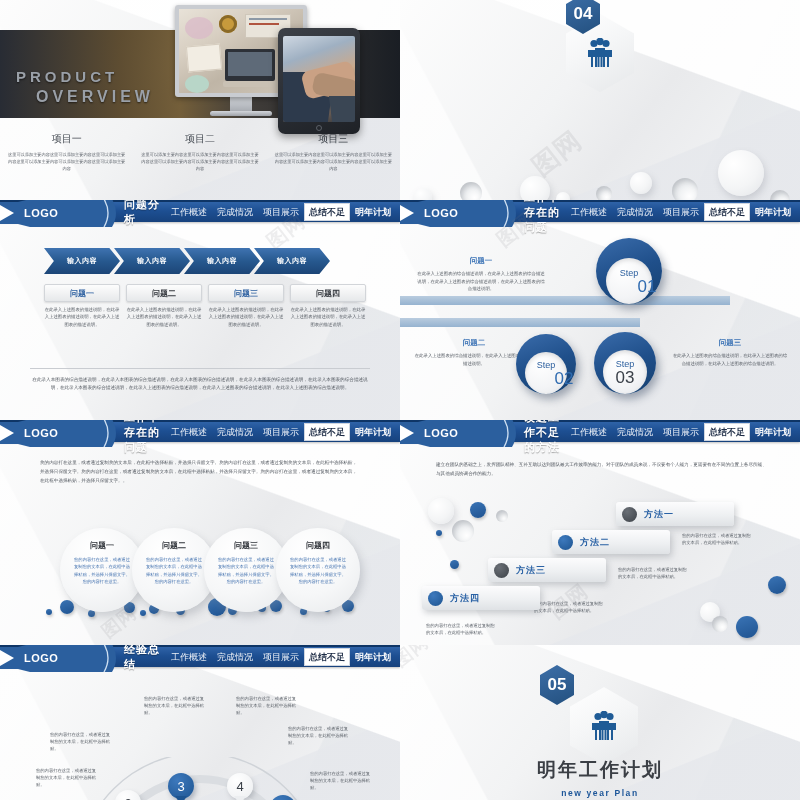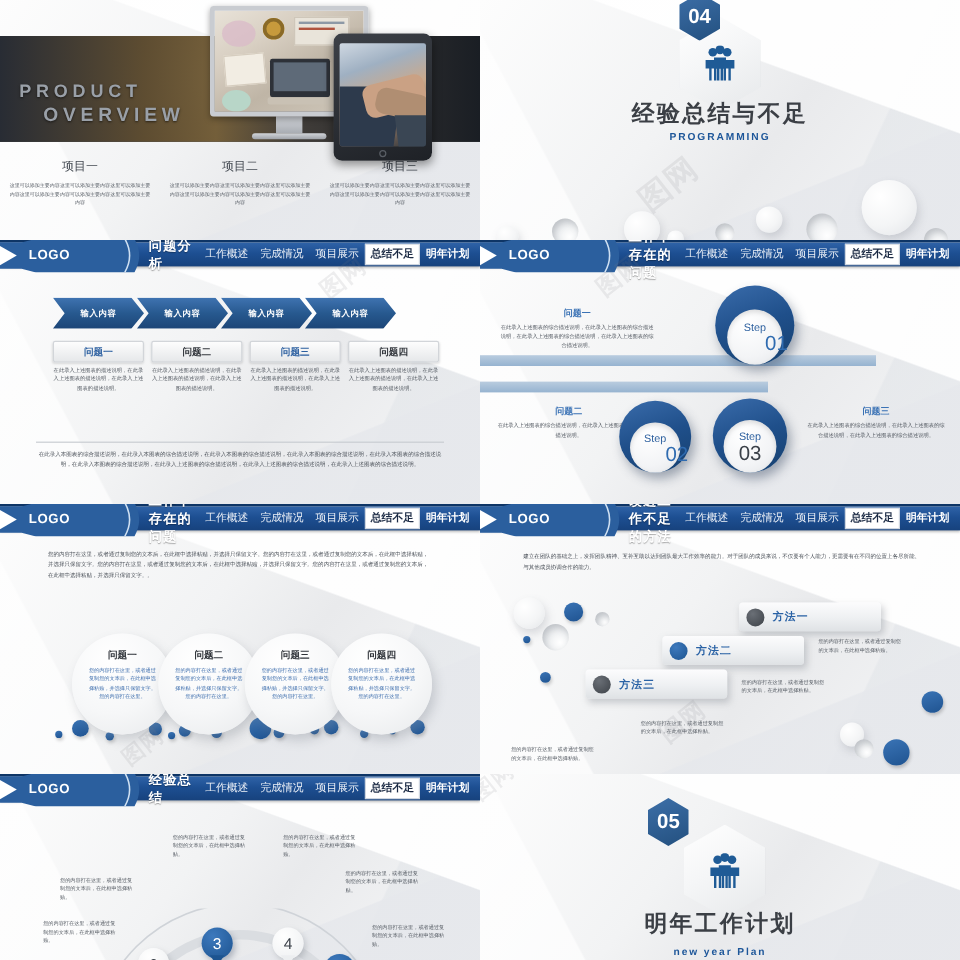--- a/index.html
+++ b/index.html
@@ -420,22 +420,20 @@
     <div class="hex-big" style="left:166px;top:14px">
       <svg class="people" viewBox="0 0 34 30">
         <circle cx="11" cy="5.5" r="3.6" fill="#1f5b96"></circle>
         <circle cx="23" cy="5.5" r="3.6" fill="#1f5b96"></circle>
         <circle cx="17" cy="3.5" r="3.8" fill="#1f5b96"></circle>
         <path d="M5 12h12v7h-3v10h-2V19h-2v10H8V19H5z" fill="#1f5b96"></path>
         <path d="M17 12h12v7h-3v10h-2V19h-2v10h-2V19h-3z" fill="#1f5b96"></path>
         <path d="M12 10h10v9h-2.5v10h-2V19h-1v10h-2V19H12z" fill="#1f5b96"></path>
       </svg>
     </div>
-    <div class="cover-title" style="top:82px">经验总结与不足</div>
-    <div class="cover-sub" style="top:109px">PROGRAMMING</div>
     <div class="wm" style="left:130px;top:136px">图网</div>
   </div>
 
   <div class="slide">
     <div class="navbar">
       <div class="logo-arrow">
         <svg width="120" height="28" viewBox="0 0 120 28">
           <path d="M0 3 L18 3 L30 0 L112 0 Q120 14 112 28 L30 28 L18 25 L0 25 Z" fill="#2b5f9e"></path>
           <path d="M0 6 L14 14 L0 22 Z" fill="#ffffff"></path>
           <path d="M104 0 Q112 14 104 28" fill="none" stroke="#cfe0f2" stroke-width="1.3"></path>
@@ -640,20 +638,24 @@
       <span class="lbl">方法二</span>
     </div>
     <div class="mtxt" style="left:218px;top:146px">您的内容打在这里，或者通过复制您的文本后，在此框中选择粘贴。</div>
 
     <div class="mbar" style="left:88px;top:138px">
       <span class="mdot dark"></span>
       <span class="lbl">方法三</span>
     </div>
     <div class="mtxt" style="left:134px;top:180px">您的内容打在这里，或者通过复制您的文本后，在此框中选择粘贴。</div>
 
+    <div class="mbar" style="left:22px;top:166px">
+      <span class="mdot blue"></span>
+      <span class="lbl">方法四</span>
+    </div>
     <div class="mtxt" style="left:26px;top:202px">您的内容打在这里，或者通过复制您的文本后，在此框中选择粘贴。</div>
 
     <div class="wm" style="left:148px;top:168px;font-size:20px">图网</div>
   </div>
 
   <div class="slide">
     <div class="navbar">
       <div class="logo-arrow">
         <svg width="120" height="28" viewBox="0 0 120 28">
           <path d="M0 3 L18 3 L30 0 L112 0 Q120 14 112 28 L30 28 L18 25 L0 25 Z" fill="#2b5f9e"></path>

